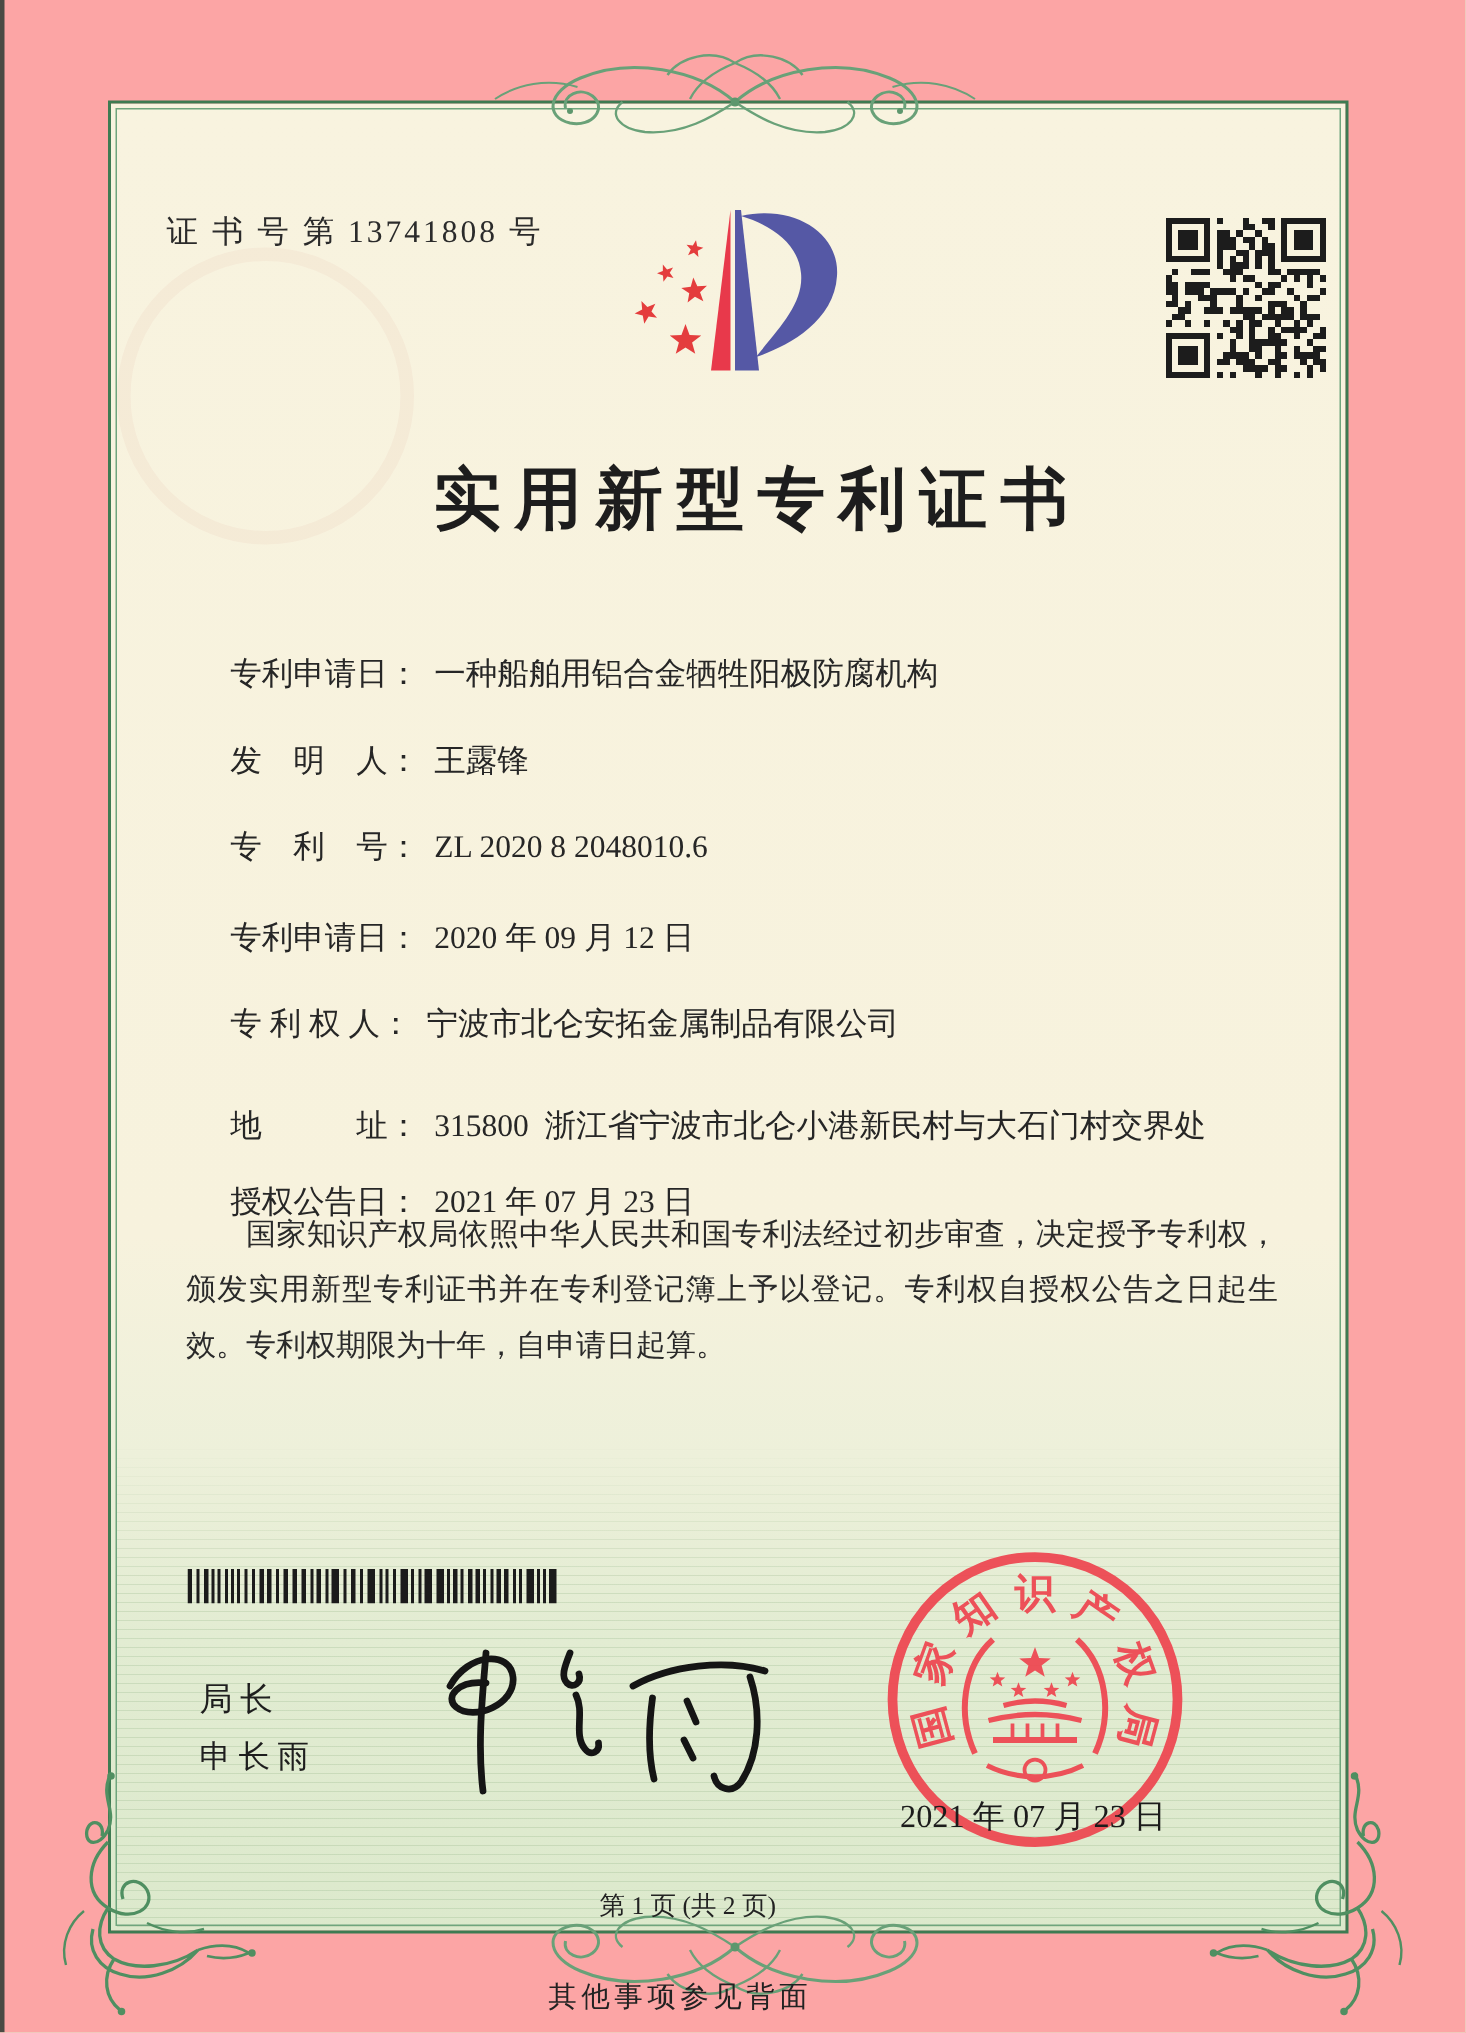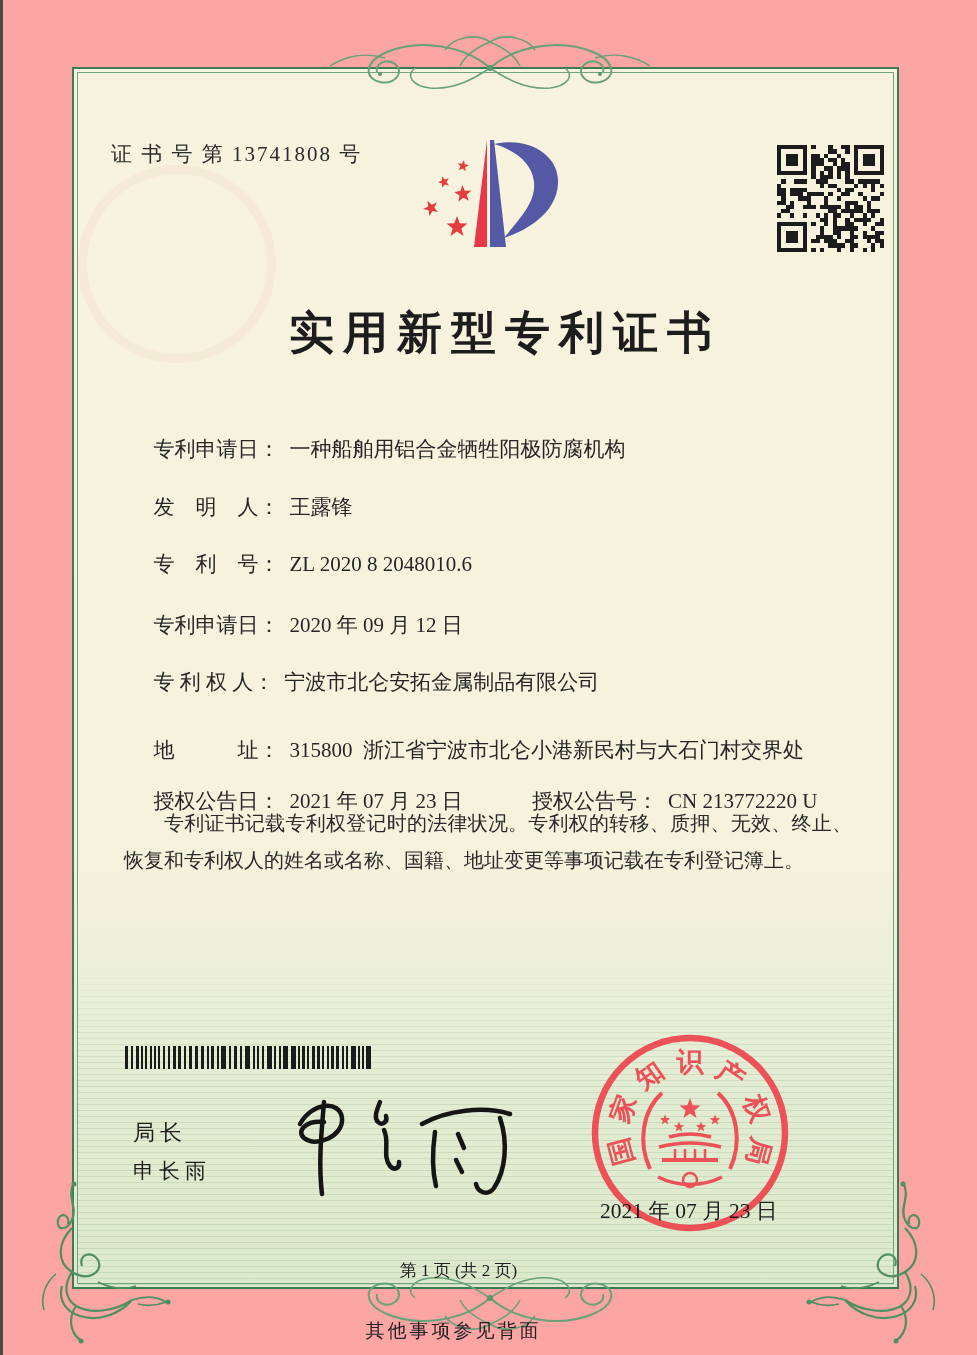--- a/index.html
+++ b/index.html
@@ -482,28 +482,25 @@
       <span class="lab">专利申请日：</span><span class="val">2020 年 09 月 12 日</span>
     </div>
     <div class="row" style="top:643px">
       <span class="lab">专 利 权 人：</span><span class="val">宁波市北仑安拓金属制品有限公司</span>
     </div>
     <div class="row" style="top:711px">
       <span class="lab">地　　　址：</span><span class="val">315800  浙江省宁波市北仑小港新民村与大石门村交界处</span>
     </div>
     <div class="row" style="top:762px; width:740px">
       <span class="lab">授权公告日：</span><span class="val">2021 年 07 月 23 日</span>
-      <span class="grant-pair2">
-        <span class="lab">授权公告号：</span><span class="val">CN 213772220 U</span>
-      </span>
     </div>
   </div>
 
   <div class="body-text">
-    <p>专利证书记载专利权登记时的法律状况。专利权的转移、质押、无效、终止、恢复和专利权人的姓名或名称、国籍、地址变更等事项记载在专利登记簿上。</p>
+    <p>国家知识产权局依照中华人民共和国专利法经过初步审查，决定授予专利权，颁发实用新型专利证书并在专利登记簿上予以登记。专利权自授权公告之日起生效。专利权期限为十年，自申请日起算。</p>
   </div>
 
   <svg class="barcode" width="250" height="23" viewBox="0 0 250 23">
     <g id="barcode-bars" fill="#1b1b1b">
         <rect x="0" y="0" width="3" height="23"></rect>
         <rect x="6" y="0" width="2" height="23"></rect>
         <rect x="11" y="0" width="3" height="23"></rect>
         <rect x="16" y="0" width="2" height="23"></rect>
         <rect x="20" y="0" width="2" height="23"></rect>
         <rect x="25" y="0" width="2" height="23"></rect>

